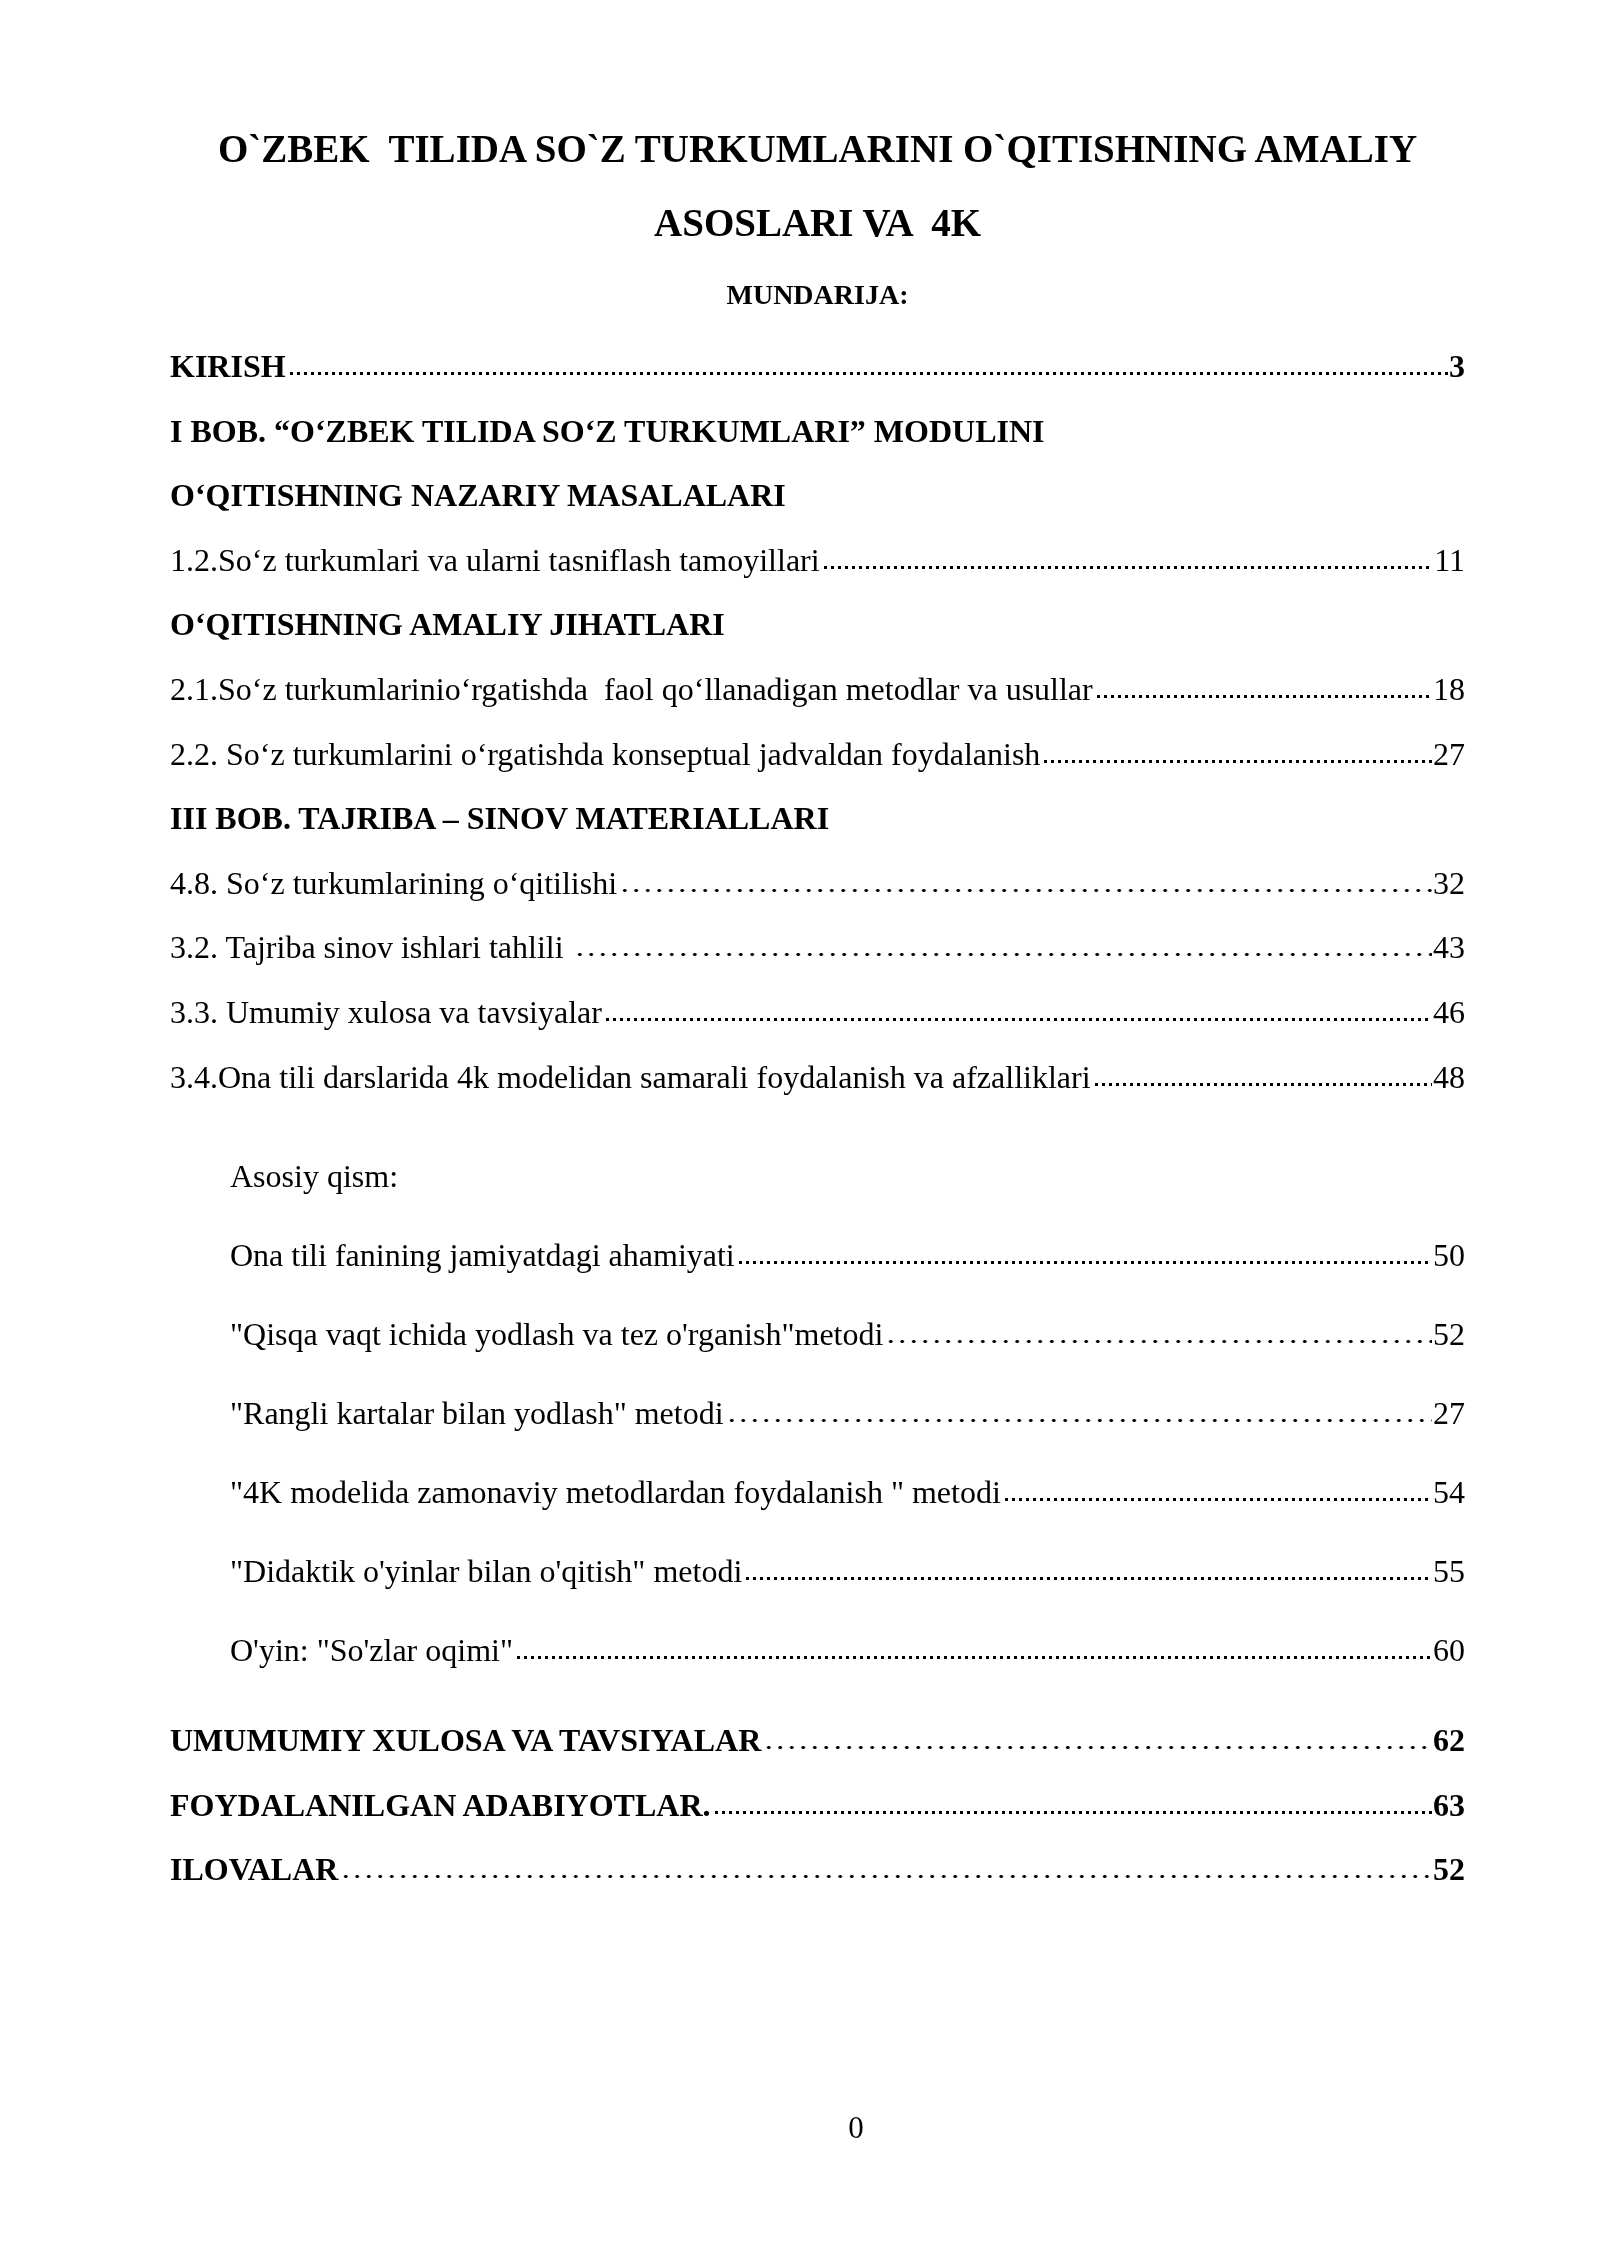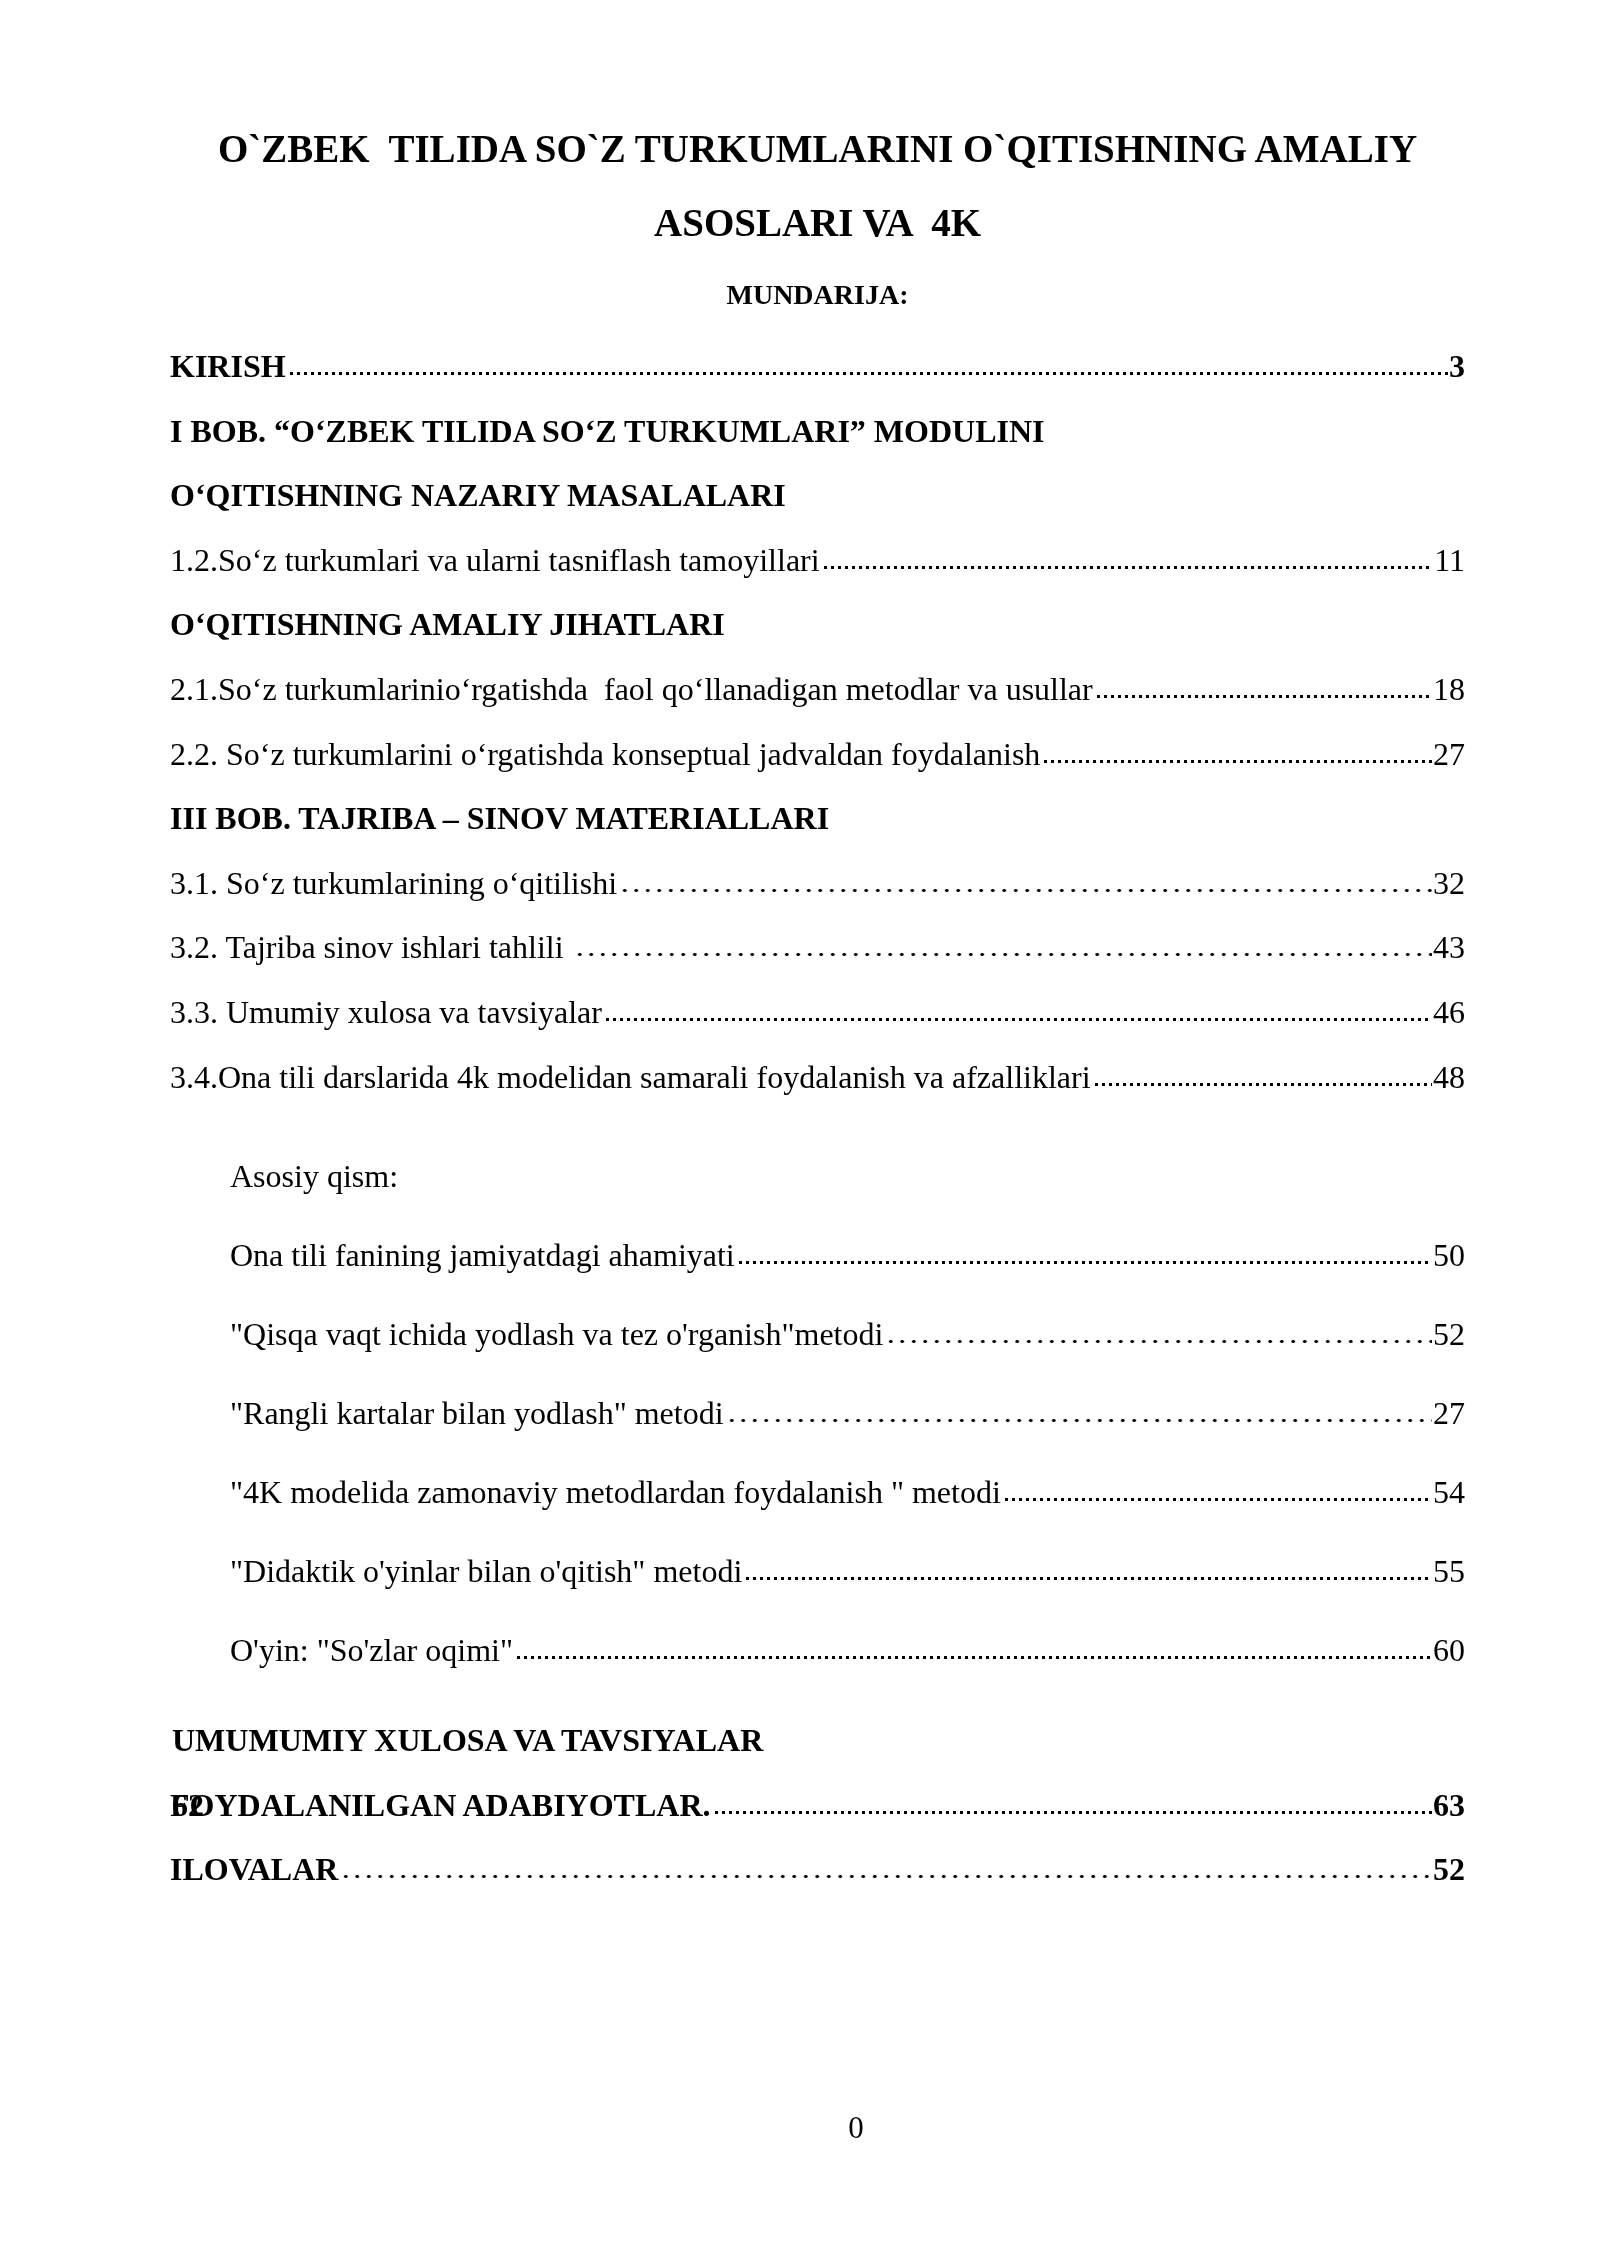--- a/index.html
+++ b/index.html
@@ -36,21 +36,21 @@
   .toc-row {
     display: flex;
     align-items: baseline;
     font-size: 32px;
     white-space: pre-wrap;
   }
   .sec-main  { height: 64.6px; line-height: 64.6px; }
   .sec-asosiy{ height: 79px;   line-height: 79px; }
   .sec-final { height: 64.6px; line-height: 64.6px; }
   .sec-asosiy.section-start { margin-top: 28px; }
-  .sec-final.section-start  { margin-top: 18px; flex-direction: column; }
+  .sec-final.section-start  { margin-top: 18px; }
   .bold { font-weight: bold; }
   .indent { padding-left: 60px; }
   .toc-label { white-space: pre-wrap; }
   .toc-leader {
     flex: 1 1 auto;
     min-width: 14px;
     height: 7px;
     margin: 0 1px 0 2px;
     align-self: baseline;
     background-repeat: repeat-x;
@@ -119,21 +119,21 @@
     <span class="toc-label">2.2. So‘z turkumlarini o‘rgatishda konseptual jadvaldan foydalanish</span>
     <span class="toc-leader fine"></span>
     <span class="toc-page">27</span>
   </div>
       <div class="toc-row sec-main bold">
     <span class="toc-label">III BOB. TAJRIBA – SINOV MATERIALLARI</span>
     
     
   </div>
       <div class="toc-row sec-main">
-    <span class="toc-label">3.1. So‘z turkumlarining o‘qitilishi</span>
+    <span class="toc-label">4.8. So‘z turkumlarining o‘qitilishi</span>
     <span class="toc-leader coarse"></span>
     <span class="toc-page">32</span>
   </div>
       <div class="toc-row sec-main">
     <span class="toc-label">3.2. Tajriba sinov ishlari tahlili </span>
     <span class="toc-leader coarse"></span>
     <span class="toc-page">43</span>
   </div>
       <div class="toc-row sec-main">
     <span class="toc-label">3.3. Umumiy xulosa va tavsiyalar</span>

